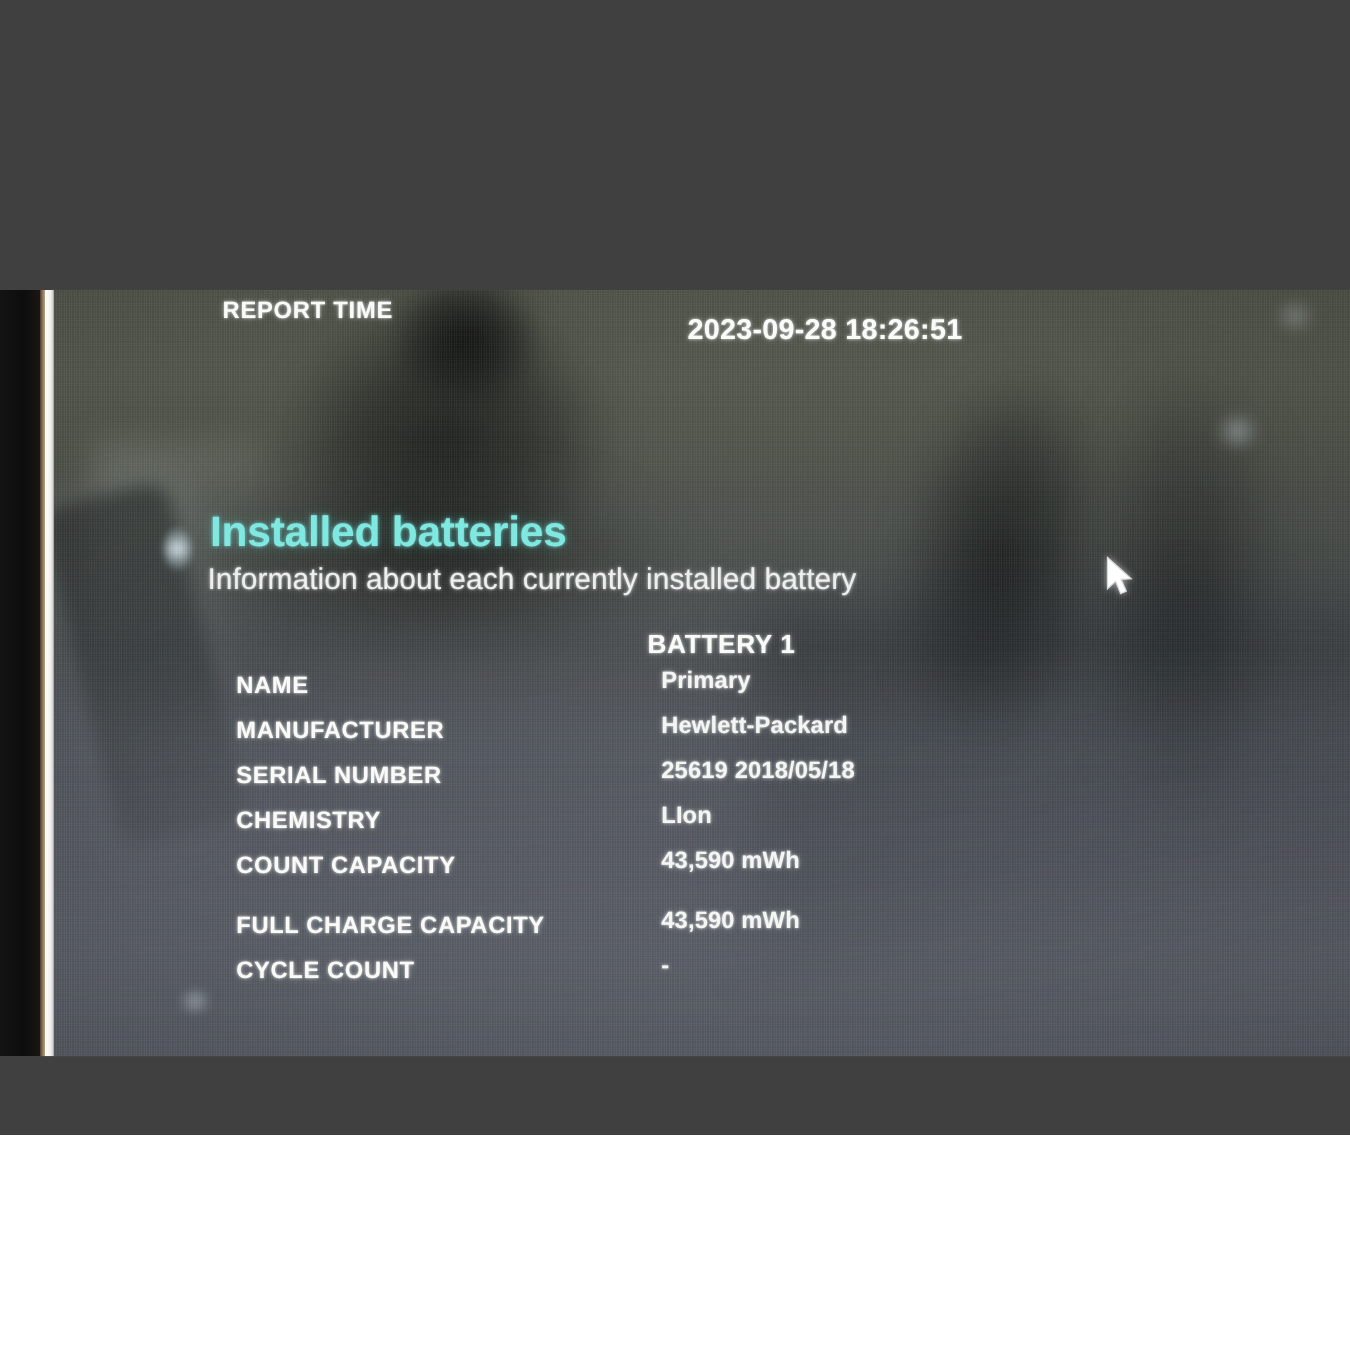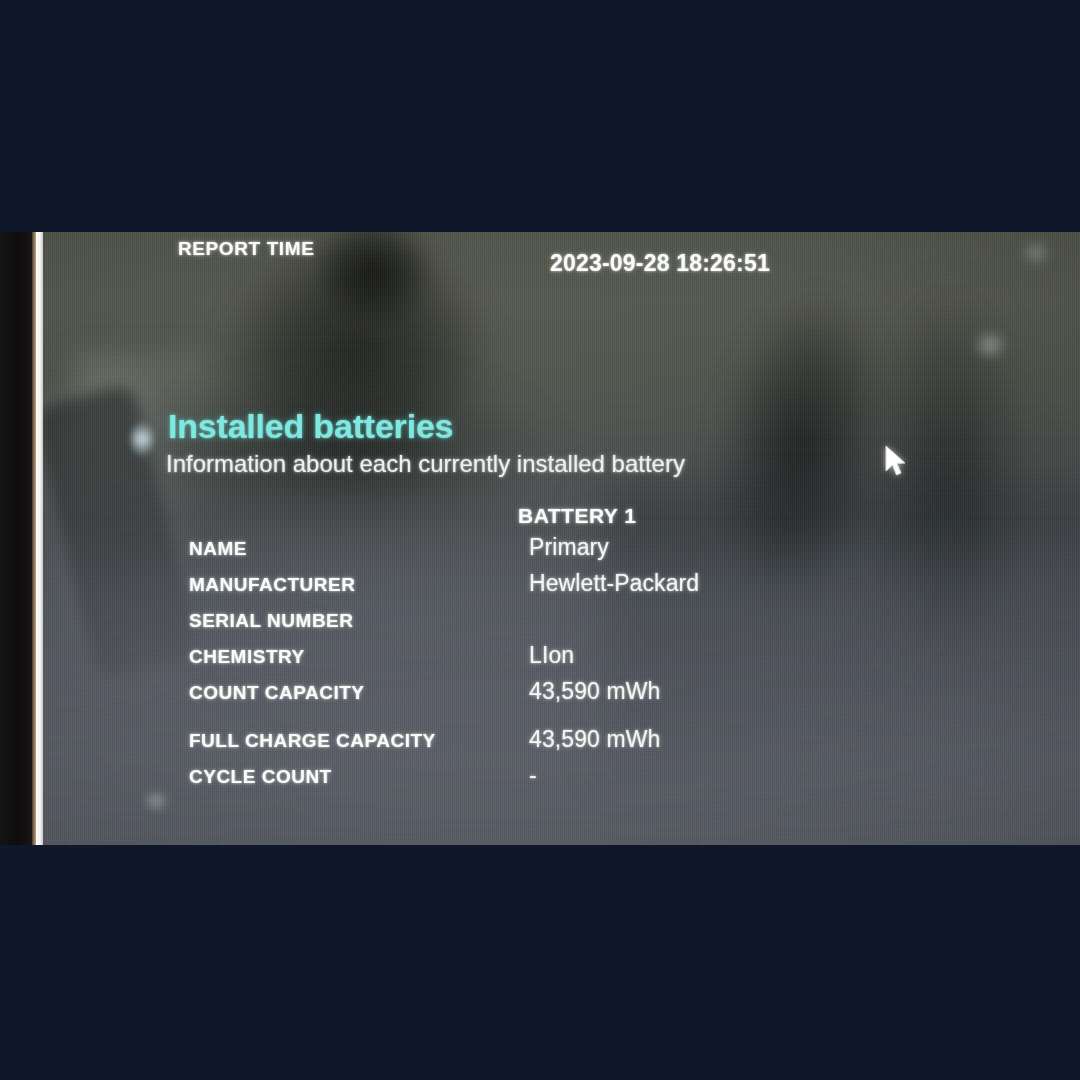--- a/index.html
+++ b/index.html
@@ -11,22 +11,22 @@
     overflow: hidden;
   }
   body {
     font-family: "Liberation Sans", sans-serif;
   }
 
   
   #page {
     position: relative;
     width: 1080px;
-    height: 1080px;
-    background: #0f172a;
+    height: 908px;
+    background: #404040;
   }
 
   
   #photo {
     position: absolute;
     left: 0;
     top: 232px;
     width: 1080px;
     height: 613px;
     overflow: hidden;
@@ -297,22 +297,22 @@
     font-size: 19px;
     font-weight: 700;
     letter-spacing: 0.5px;
     color: #fafbf8;
     white-space: nowrap;
   }
   .row .val {
     position: absolute;
     left: 475px;
     top: -4px;
-    font-size: 23px;
-    font-weight: 400;
+    font-size: 19px;
+    font-weight: 700;
     letter-spacing: 0.1px;
     color: #f4f6f4;
     white-space: nowrap;
   }
 
   
   #cursor {
     position: absolute;
     left: 840px;
     top: 212px;
@@ -370,20 +370,21 @@
             <span class="val blurtext">Primary</span>
           </div>
 
           <div class="row" style="top:70px">
             <span class="lbl blurtext">MANUFACTURER</span>
             <span class="val blurtext">Hewlett-Packard</span>
           </div>
 
           <div class="row" style="top:106px">
             <span class="lbl blurtext">SERIAL NUMBER</span>
+            <span class="val blurtext">25619 2018/05/18</span>
           </div>
 
           <div class="row" style="top:142px">
             <span class="lbl blurtext">CHEMISTRY</span>
             <span class="val blurtext">LIon</span>
           </div>
 
           <div class="row" style="top:178px">
             <span class="lbl blurtext">COUNT CAPACITY</span>
             <span class="val blurtext">43,590 mWh</span>

